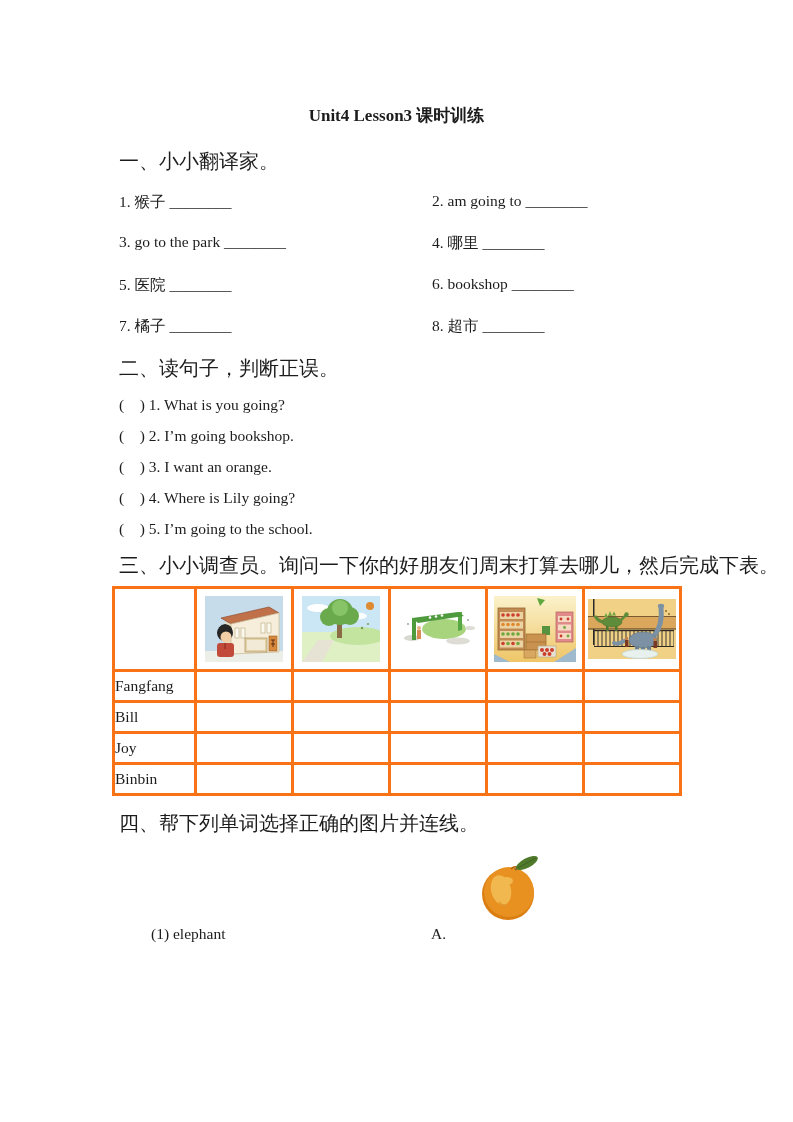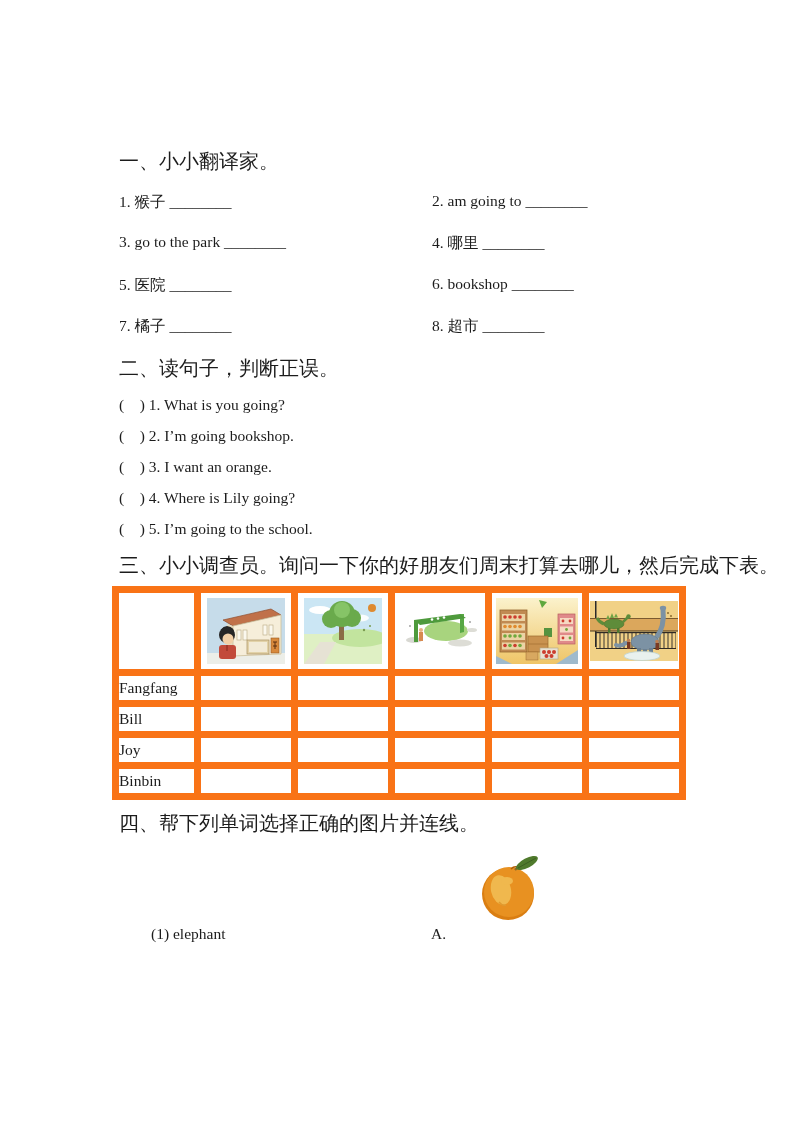--- a/index.html
+++ b/index.html
@@ -23,37 +23,38 @@
 
   #s2-heading { top:355px; left:119px; }
   .q0 { top:396px; } .q1 { top:427px; } .q2 { top:458px; } .q3 { top:489px; } .q4 { top:520px; }
 
   #s3-heading { top:552px; left:119px;text-align:right; }
 
   table.survey {
     position:absolute; left:112px; top:586px;
     border-collapse:collapse; table-layout:fixed;
   }
-  table.survey td { border:7px solid #f97316; padding:0; }
+  table.survey td { border:3px solid #f97316; padding:0; }
   tr.h-row td { height:83px; }
   tr.d-row td { height:31px; }
   td.name-cell { padding-left:8px; font-size:15.5px; vertical-align:middle; }
   td.img-cell { text-align:center; vertical-align:middle; }
   td.img-cell svg { display:inline-block; vertical-align:middle; }
 
   #s4-heading { top:810px; left:119px; }
   #orange-img { top:852px; left:477px; }
   #word-1 { top:925px; left:119px;margin-left:32px; }
   #opt-a { top:925px; left:431px; }
 </style>
 </head>
 <body>
 
 <div class="page">
 
+  <div class="abs title">Unit4 Lesson3 课时训练</div>
 
   <div class="abs heading" id="s1-heading">一、小小翻译家。</div>
   <div class="abs item r0 cL">1. 猴子 ________</div>
   <div class="abs item r0 cR">2. am going to ________</div>
   <div class="abs item r1 cL">3. go to the park ________</div>
   <div class="abs item r1 cR">4. 哪里 ________</div>
   <div class="abs item r2 cL">5. 医院 ________</div>
   <div class="abs item r2 cR">6. bookshop ________</div>
   <div class="abs item r3 cL">7. 橘子 ________</div>
   <div class="abs item r3 cR">8. 超市 ________</div>

